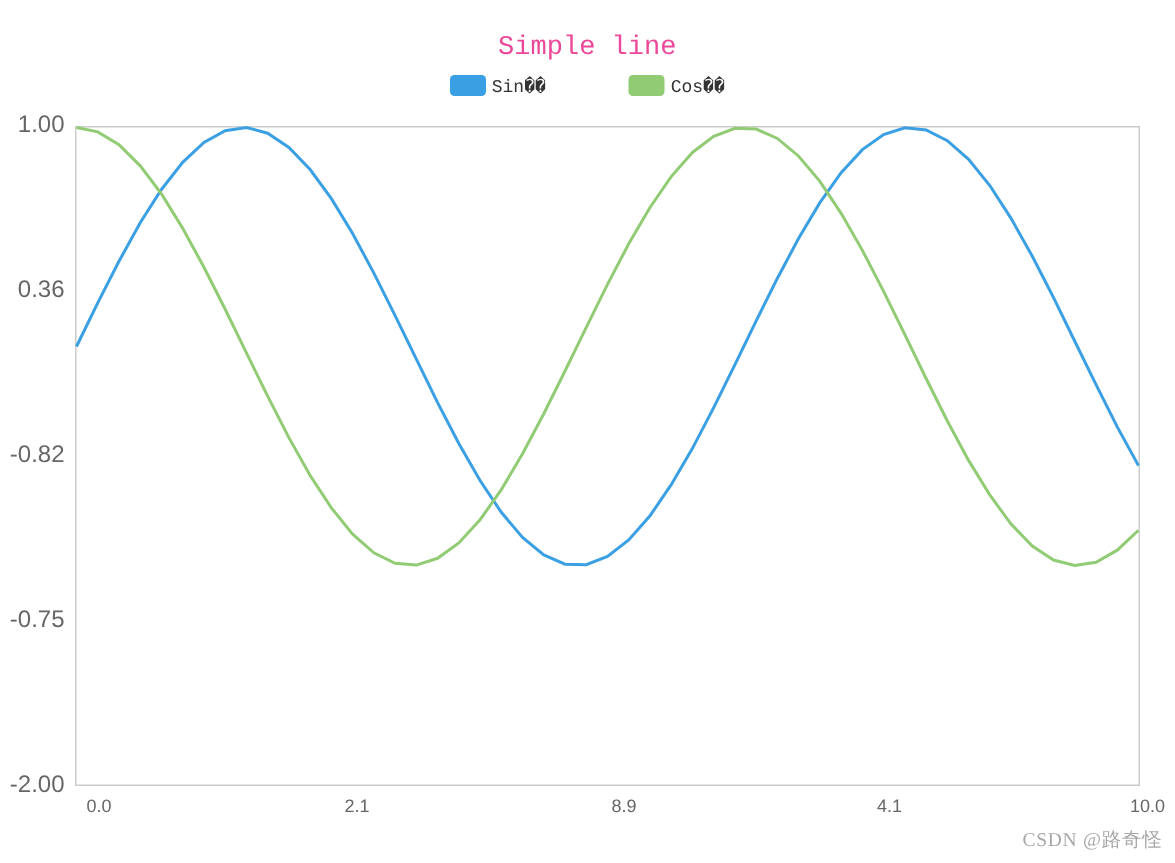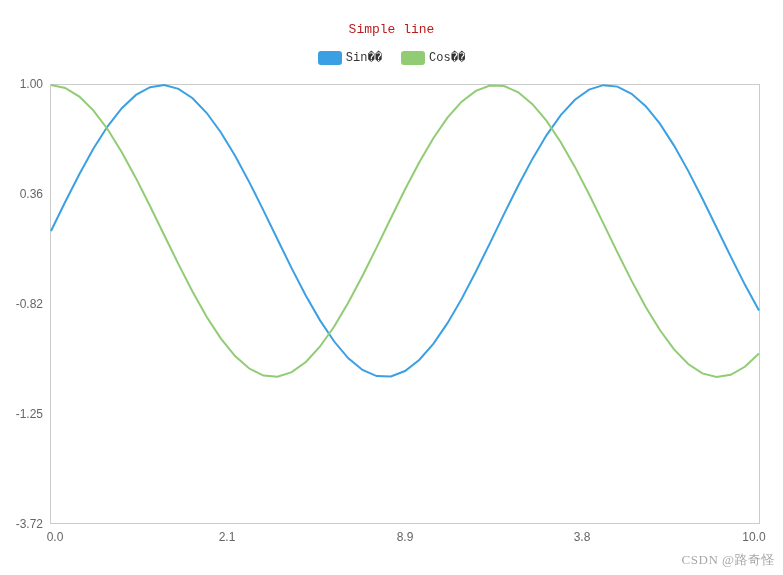--- a/index.html
+++ b/index.html
@@ -17,34 +17,33 @@
     position: relative;
     width: 783px;
     height: 575px;
   }
   .title {
     position: absolute;
     top: 22px;
     left: 0;
     width: 100%;
     text-align: center;
-    font-size: 13px;
-    color: #b91c1c;
+    font-size: 18px;
+    color: #ec4899;
   }
   .legend {
     position: absolute;
     top: 50px;
     left: 0;
     width: 100%;
     text-align: center;
   }
   .legend-item {
     display: inline-flex;
-    align-items: center;
-    margin: 0 6px;
+    margin: 0 24px;
     font-size: 12px;
     color: #333;
     cursor: pointer;
   }
   .legend-marker {
     width: 24px;
     height: 14px;
     border-radius: 3px;
     margin-right: 4px;
     display: inline-block;
@@ -56,32 +55,33 @@
     width: 710px;
     height: 440px;
     border: 1px solid #ccc;
     box-sizing: border-box;
   }
   .y-tick-label {
     position: absolute;
     right: 740px;
     width: 44px;
     text-align: right;
-    font-size: 12px;
+    font-size: 16px;
     color: #666;
     transform: translateY(-50%);
     font-family: Arial, sans-serif;
   }
   .x-tick-label {
     position: absolute;
     top: 530px;
     font-size: 12px;
     color: #666;
     transform: translateX(-50%);
     font-family: Arial, sans-serif;
+    margin-left: 11px;
   }
   svg.lines {
     position: absolute;
     left: 0;
     top: 0;
     width: 100%;
     height: 100%;
     overflow: visible;
   }
   .series-line {
@@ -112,27 +112,27 @@
     </span>
     <span class="legend-item">
       <span class="legend-marker" style="background:#91cc75"></span>
       <span>Cos��</span>
     </span>
   </div>
 
   <div class="y-tick-label" style="top:84px">1.00</div>
   <div class="y-tick-label" style="top:194px">0.36</div>
   <div class="y-tick-label" style="top:304px">-0.82</div>
-  <div class="y-tick-label" style="top:414px">-1.25</div>
-  <div class="y-tick-label" style="top:524px">-3.72</div>
+  <div class="y-tick-label" style="top:414px">-0.75</div>
+  <div class="y-tick-label" style="top:524px">-2.00</div>
 
   <div class="x-tick-label" style="left:55px">0.0</div>
   <div class="x-tick-label" style="left:227px">2.1</div>
   <div class="x-tick-label" style="left:405px">8.9</div>
-  <div class="x-tick-label" style="left:582px">3.8</div>
+  <div class="x-tick-label" style="left:582px">4.1</div>
   <div class="x-tick-label" style="left:754px">10.0</div>
 
   <div class="plot-area">
     <svg class="lines" preserveAspectRatio="none" viewBox="0 0 708 438">
       <path id="series-0" class="series-line" d="M0.00,146.00L14.16,116.95L28.32,89.21L42.48,63.51L56.64,41.32L70.80,23.21L84.96,9.93L99.12,2.19L113.28,0.00L127.44,3.80L141.60,13.29L155.76,28.03L169.92,47.45L184.08,70.66L198.24,97.09L212.40,125.41L226.56,154.47L240.72,183.38L254.88,210.68L269.04,235.35L283.20,256.52L297.36,273.31L311.52,284.99L325.68,291.12L339.84,291.42L354.00,286.01L368.16,274.92L382.32,258.86L396.48,238.13L410.64,213.89L424.80,186.73L438.96,158.12L453.12,128.92L467.28,100.45L481.44,73.88L495.60,50.08L509.76,30.08L523.92,14.75L538.08,4.67L552.24,0.15L566.40,1.61L580.56,8.76L594.72,21.17L608.88,38.69L623.04,60.59L637.20,85.85L651.36,113.44L665.52,142.50L679.68,171.40L693.84,199.58L708.00,225.42" stroke="#3ba0e3"></path>
       <path id="series-1" class="series-line" d="M0.00,0.00L14.16,2.92L28.32,11.53L42.48,25.55L56.64,44.24L70.80,67.16L84.96,93.15L99.12,121.18L113.28,150.23L127.44,179.14L141.60,206.74L155.76,231.99L169.92,253.60L184.08,271.12L198.24,283.53L212.40,290.54L226.56,291.71L240.72,287.18L254.88,276.96L269.04,261.49L283.20,241.48L297.36,217.54L311.52,190.82L325.68,162.35L339.84,133.30L354.00,104.54L368.16,77.53L382.32,53.29L396.48,32.70L410.64,16.64L424.80,5.84L438.96,0.58L453.12,1.02L467.28,7.30L481.44,19.13L495.60,35.92L509.76,57.23L523.92,81.91L538.08,109.21L552.24,138.12L566.40,167.32L580.56,195.64L594.72,221.92L608.88,244.99L623.04,264.41L637.20,279.01L651.36,288.35L665.52,292.00L679.68,289.81L693.84,281.78L708.00,268.49" stroke="#91cc75"></path>
     </svg>
   </div>
 
   <div class="watermark">CSDN @路奇怪</div>

